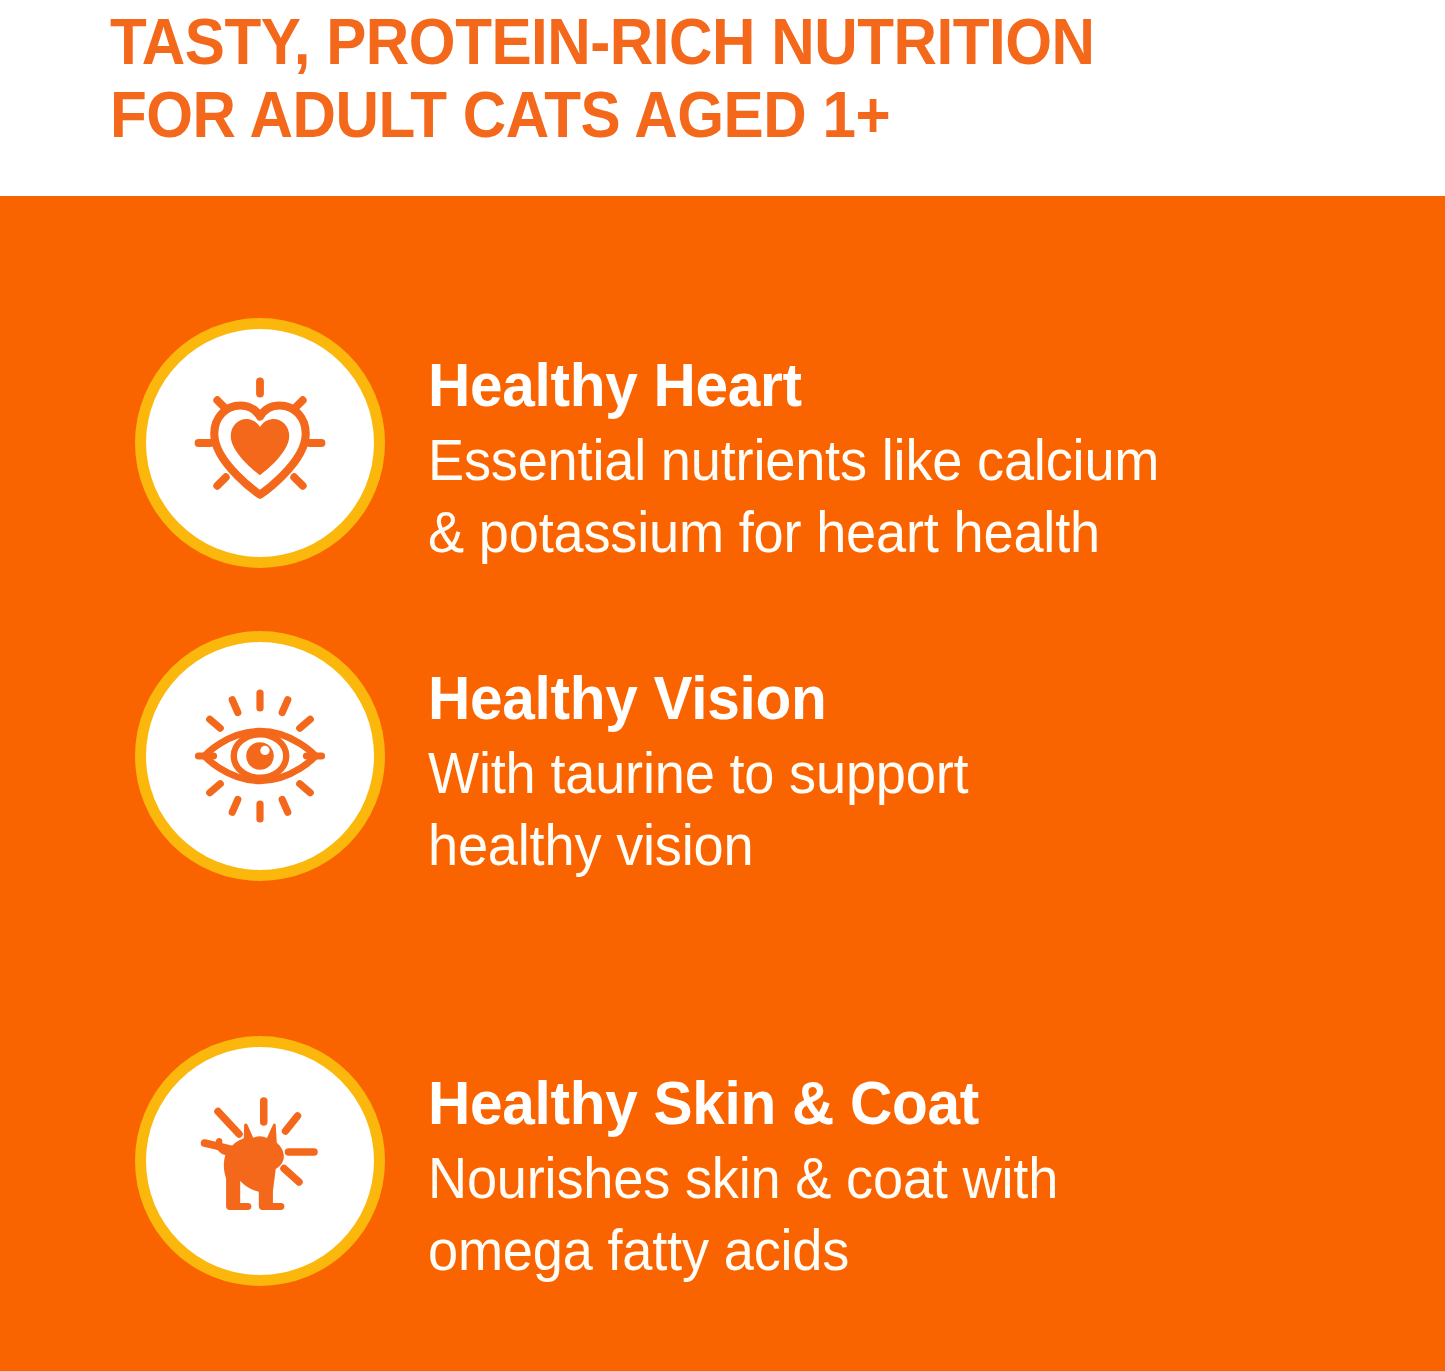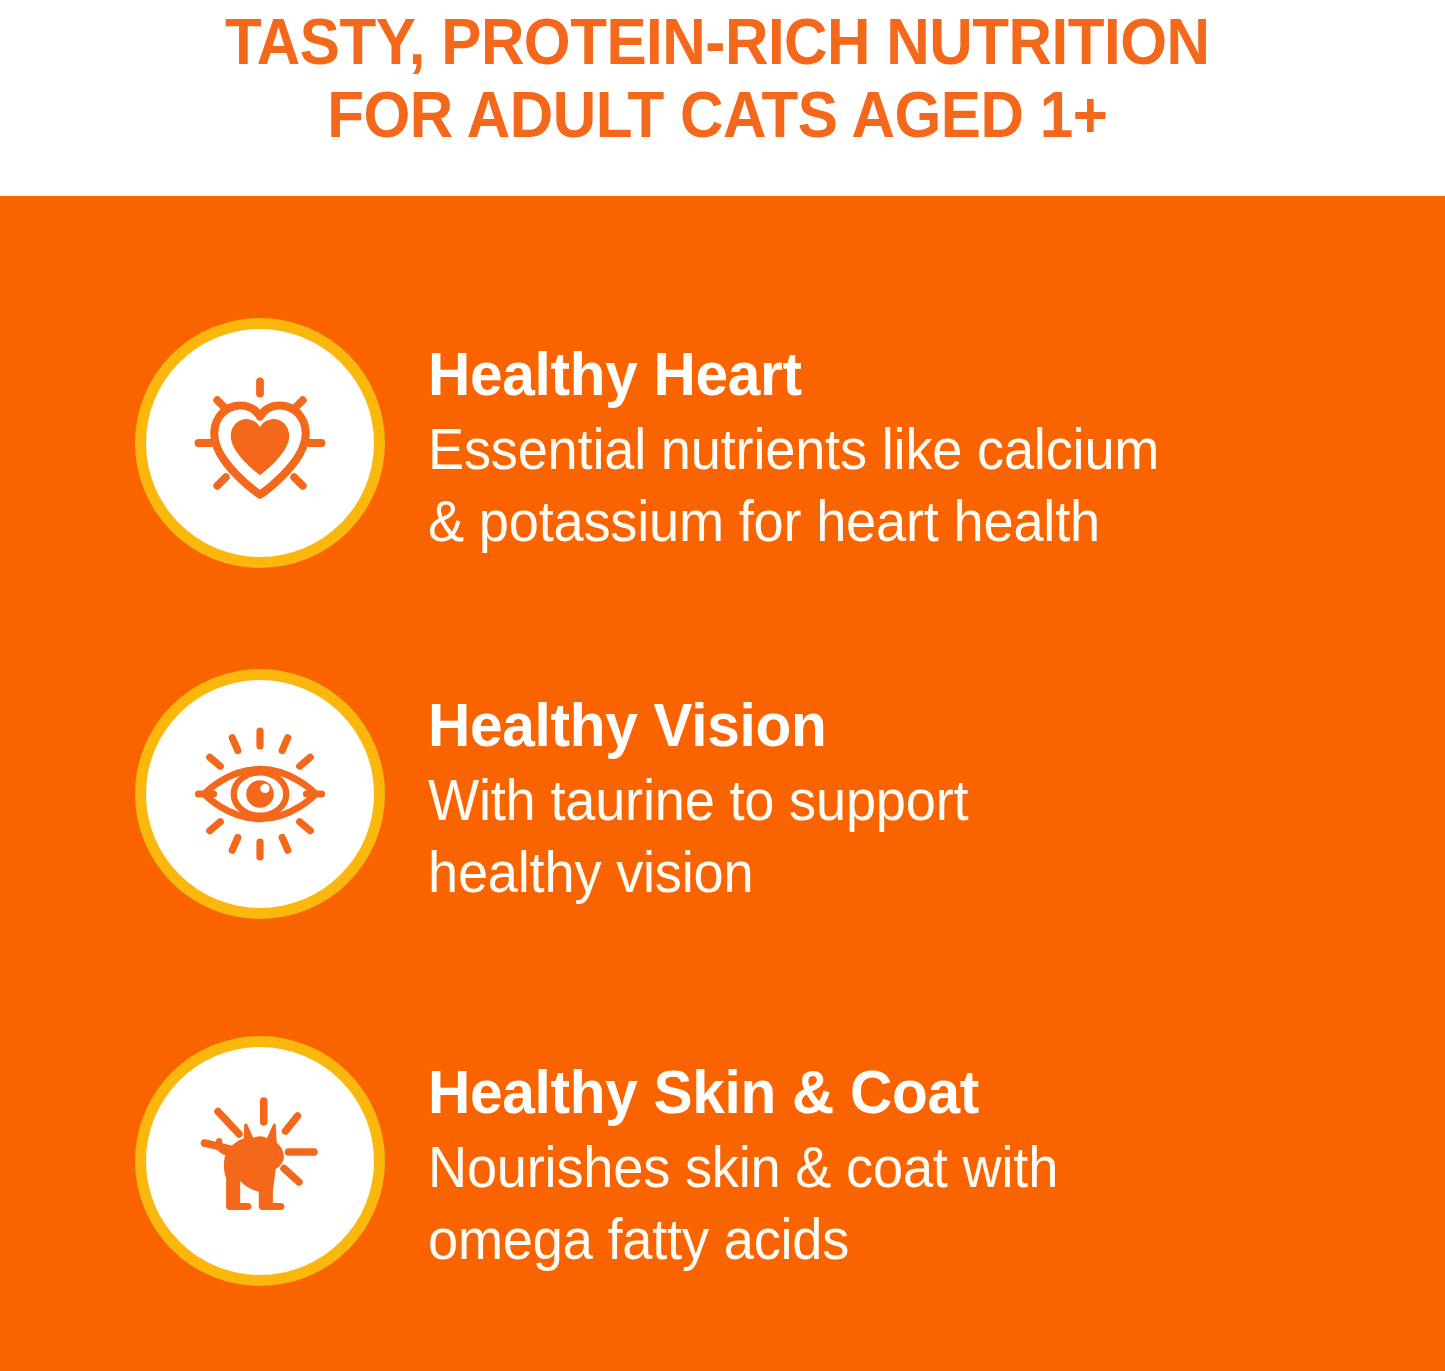--- a/index.html
+++ b/index.html
@@ -22,22 +22,21 @@
 
   
   .headline-band {
     position: absolute;
     left: 0;
     top: 0;
     width: 1445px;
     height: 196px;
     background: #ffffff;
     box-sizing: border-box;
-    padding: 6px 0 0 72px;
-    text-align: center;
+    padding: 6px 0 0 110px;
   }
   .headline {
     color: #F4681B;
     font-family: "Liberation Sans Narrow", "Liberation Sans", sans-serif;
     font-weight: bold;
     font-size: 64px;
     line-height: 73px;
     letter-spacing: -0.5px;
     transform: scaleX(0.94);
     transform-origin: left top;
@@ -53,24 +52,24 @@
     width: 1445px;
     height: 1175px;
     background: #FA6400;
   }
 
   .benefit-row {
     position: absolute;
     left: 0;
     width: 1445px;
     display: flex;
-    align-items: center;
+    align-items: flex-end;
   }
   .row-1 { top: 122px; }
-  .row-2 { top: 473px; }
+  .row-2 { top: 435px; }
   .row-3 { top: 840px; }
 
   
   .badge {
     position: relative;
     flex: 0 0 auto;
     margin-left: 135px;
     width: 250px;
     height: 250px;
     border-radius: 50%;

